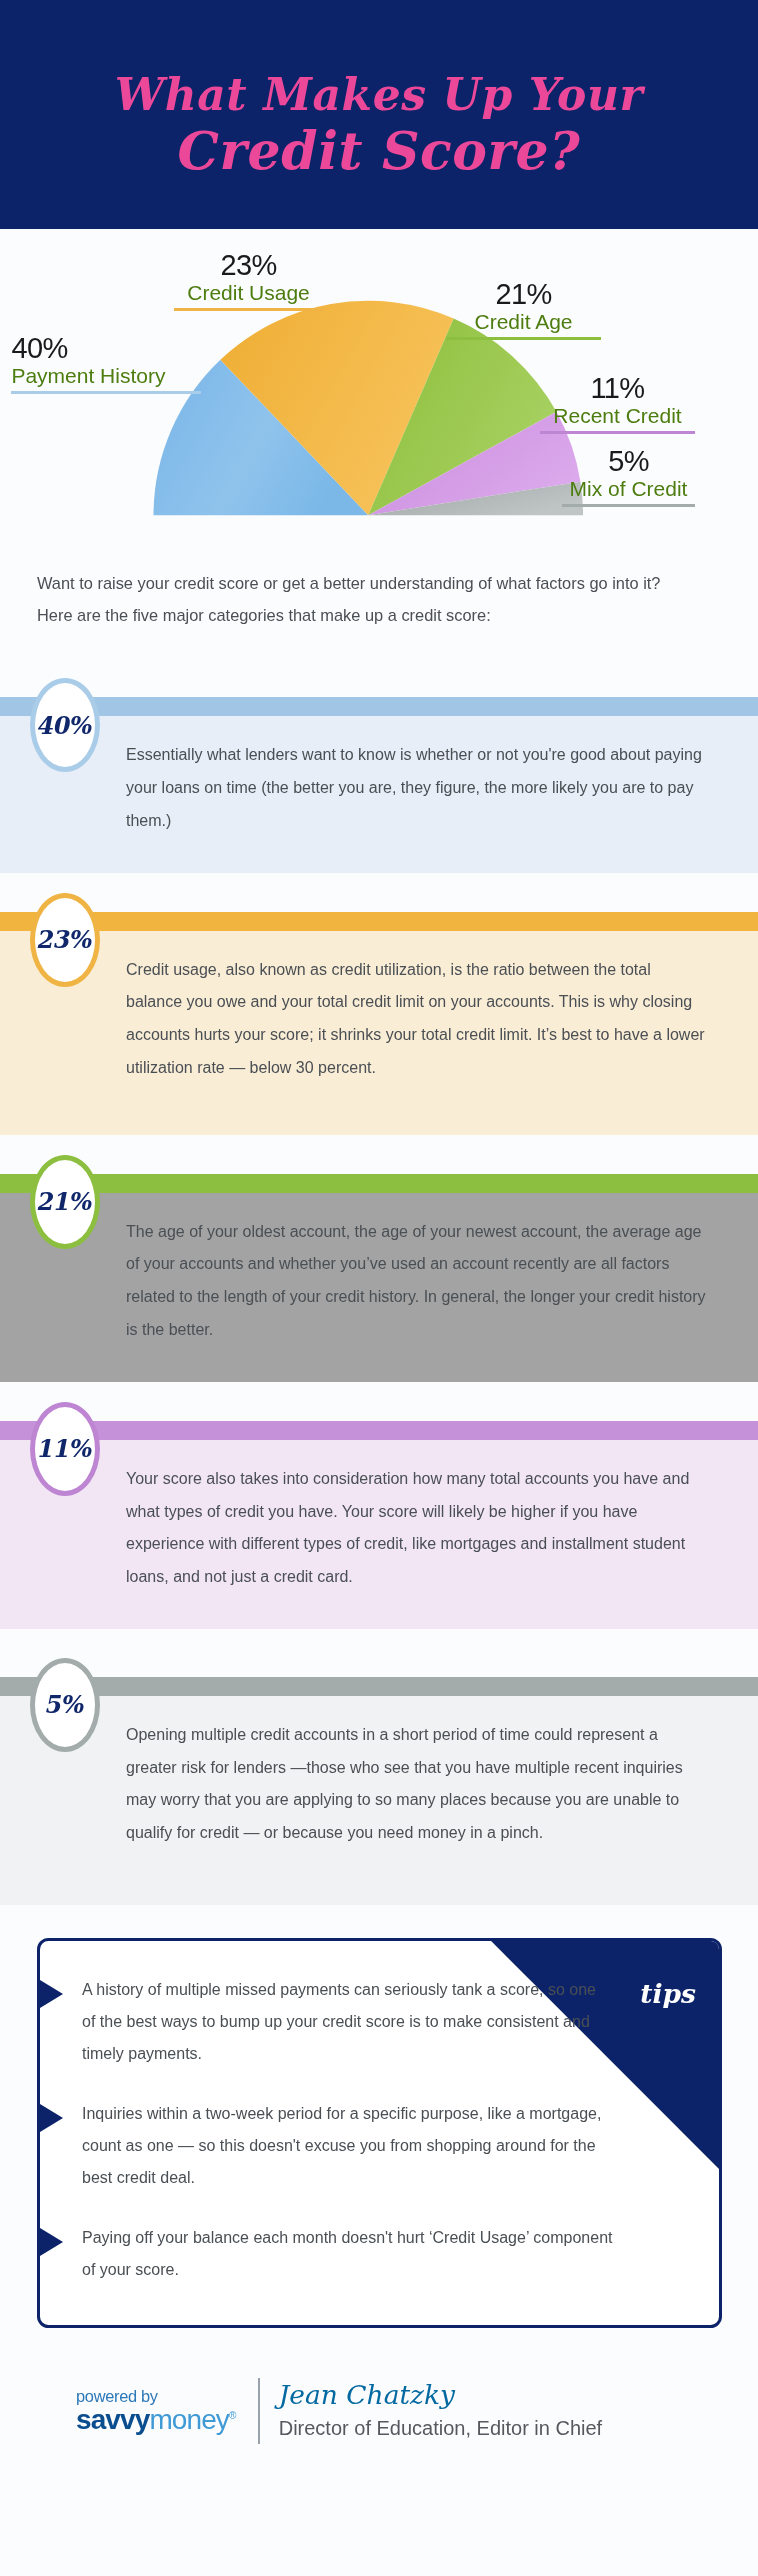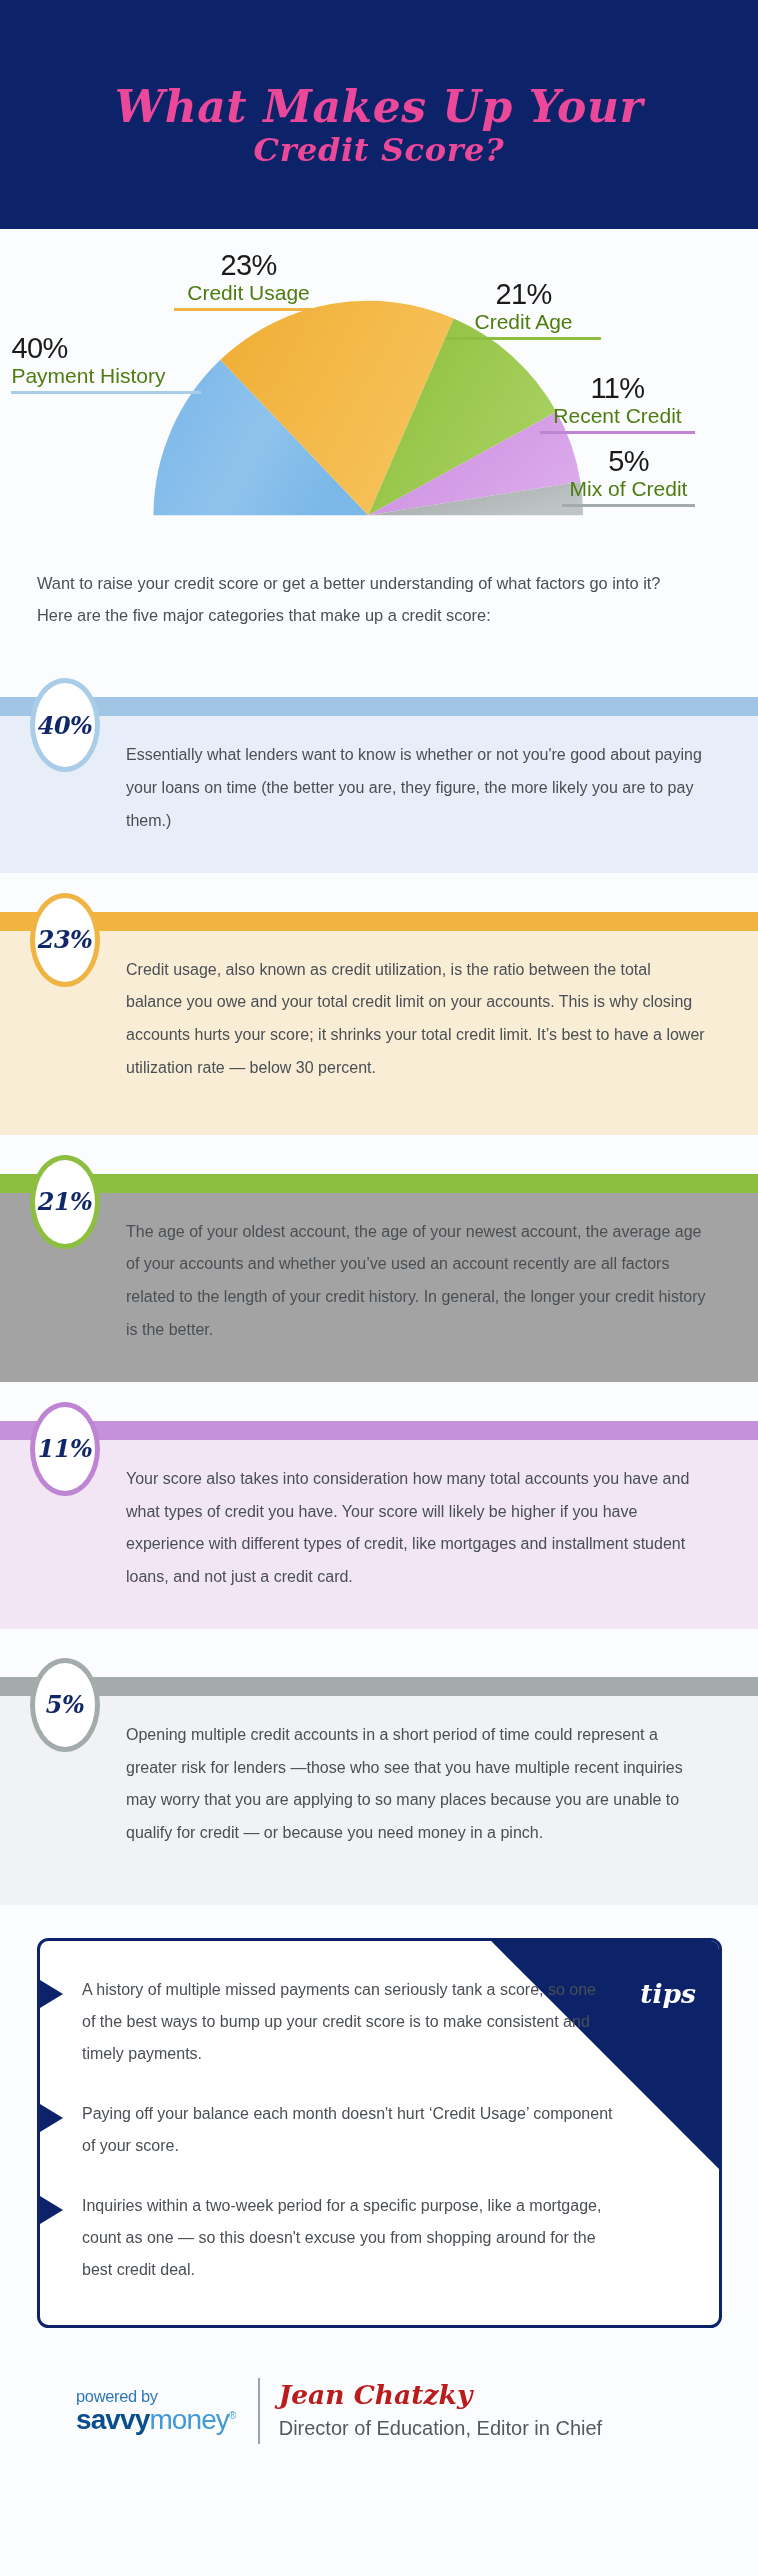--- a/index.html
+++ b/index.html
@@ -29,21 +29,21 @@
     color: #ec4899;
     font-family: "DejaVu Serif", serif;
     font-style: italic;
     font-weight: bold;
     font-size: 44px;
     line-height: 1.15;
     letter-spacing: 0.6px;
     text-align: center;
     white-space: nowrap;
   }
-  .header-title-line.l2 { font-size: 32px; }
+  .header-title-line.l2 { font-size: 52px; }
 
   
   .chart-area {
     position: relative;
     width: 758px;
     height: 311px;
     background: #fbfcfe;
   }
   .chart-svg { position: absolute; left: 0; top: 0; }
   .chart-label {
@@ -236,23 +236,23 @@
   .footer-divider {
     width: 1.3px;
     height: 66px;
     background: #9aa3ac;
     margin: 0 19px 0 23px;
   }
   .footer-person { display: flex; flex-direction: column; justify-content: center; }
   .person-name {
     font-family: "DejaVu Serif", serif;
     font-style: italic;
-    font-weight: bold;
+    font-weight: normal;
     font-size: 26.5px;
-    color: #b91c1c;
+    color: #0369a1;
     line-height: 1.1;
     letter-spacing: 0px;
   }
   .person-role {
     font-family: "Liberation Sans", sans-serif;
     font-size: 20px;
     color: #55595e;
     line-height: 1.25;
     margin-top: 7px;
   }
@@ -397,25 +397,25 @@
   <div class="tips-box">
     <div class="tips-corner"></div>
     <div class="tips-corner-label">tips</div>
 
     <div class="tip-item">
       <span class="tip-arrow"></span>
       <span class="tip-text">A history of multiple missed payments can seriously tank a score, so one of the best ways to bump up your credit score is to make consistent and timely payments.</span>
     </div>
     <div class="tip-item">
       <span class="tip-arrow"></span>
-      <span class="tip-text">Paying off your balance each month doesn't hurt ‘Credit Usage’ component of your score.</span>
+      <span class="tip-text">Inquiries within a two-week period for a specific purpose, like a mortgage, count as one — so this doesn't excuse you from shopping around for the best credit deal.</span>
     </div>
     <div class="tip-item">
       <span class="tip-arrow"></span>
-      <span class="tip-text">Inquiries within a two-week period for a specific purpose, like a mortgage, count as one — so this doesn't excuse you from shopping around for the best credit deal.</span>
+      <span class="tip-text">Paying off your balance each month doesn't hurt ‘Credit Usage’ component of your score.</span>
     </div>
   </div>
 </div>
 
 <div class="footer">
   <div class="footer-logo">
     <span class="logo-powered">powered by</span>
     <span class="logo-brand">
       <span class="b1">savvy</span><span class="b2">money</span><span class="reg">®</span>
     </span>

